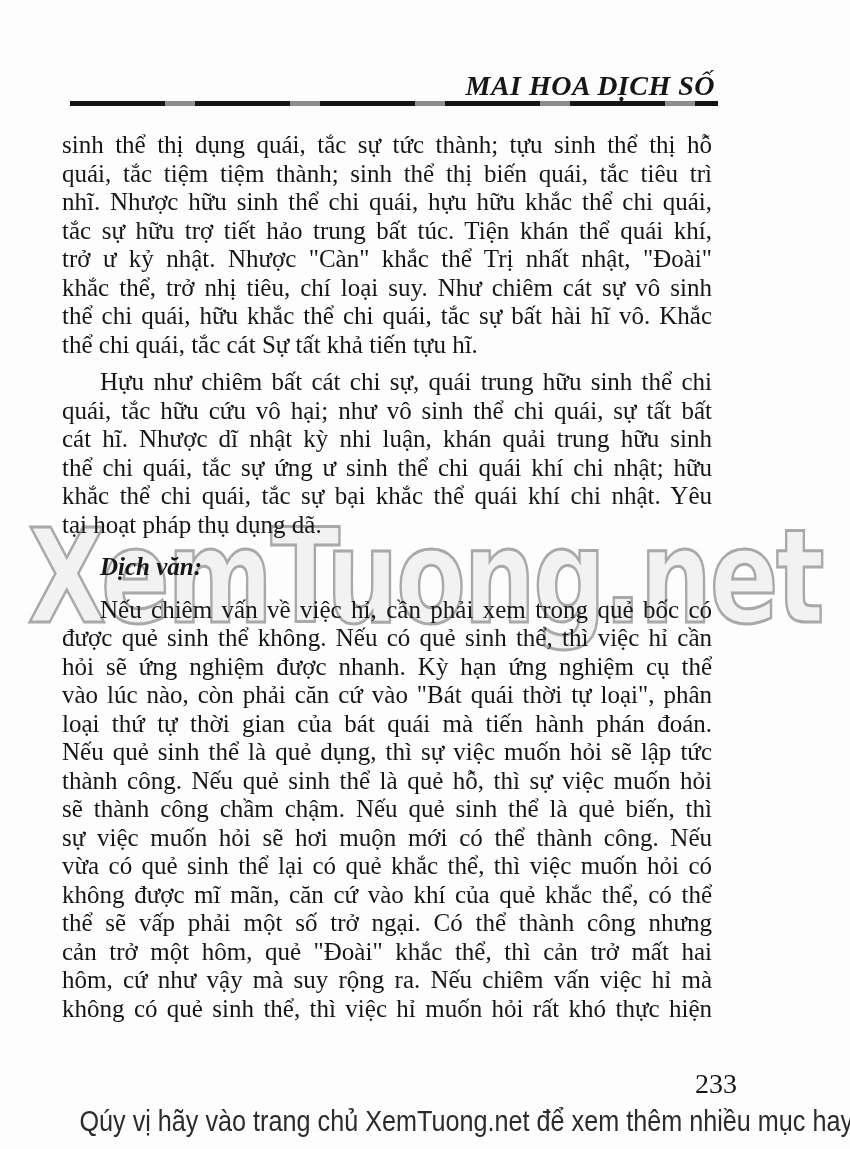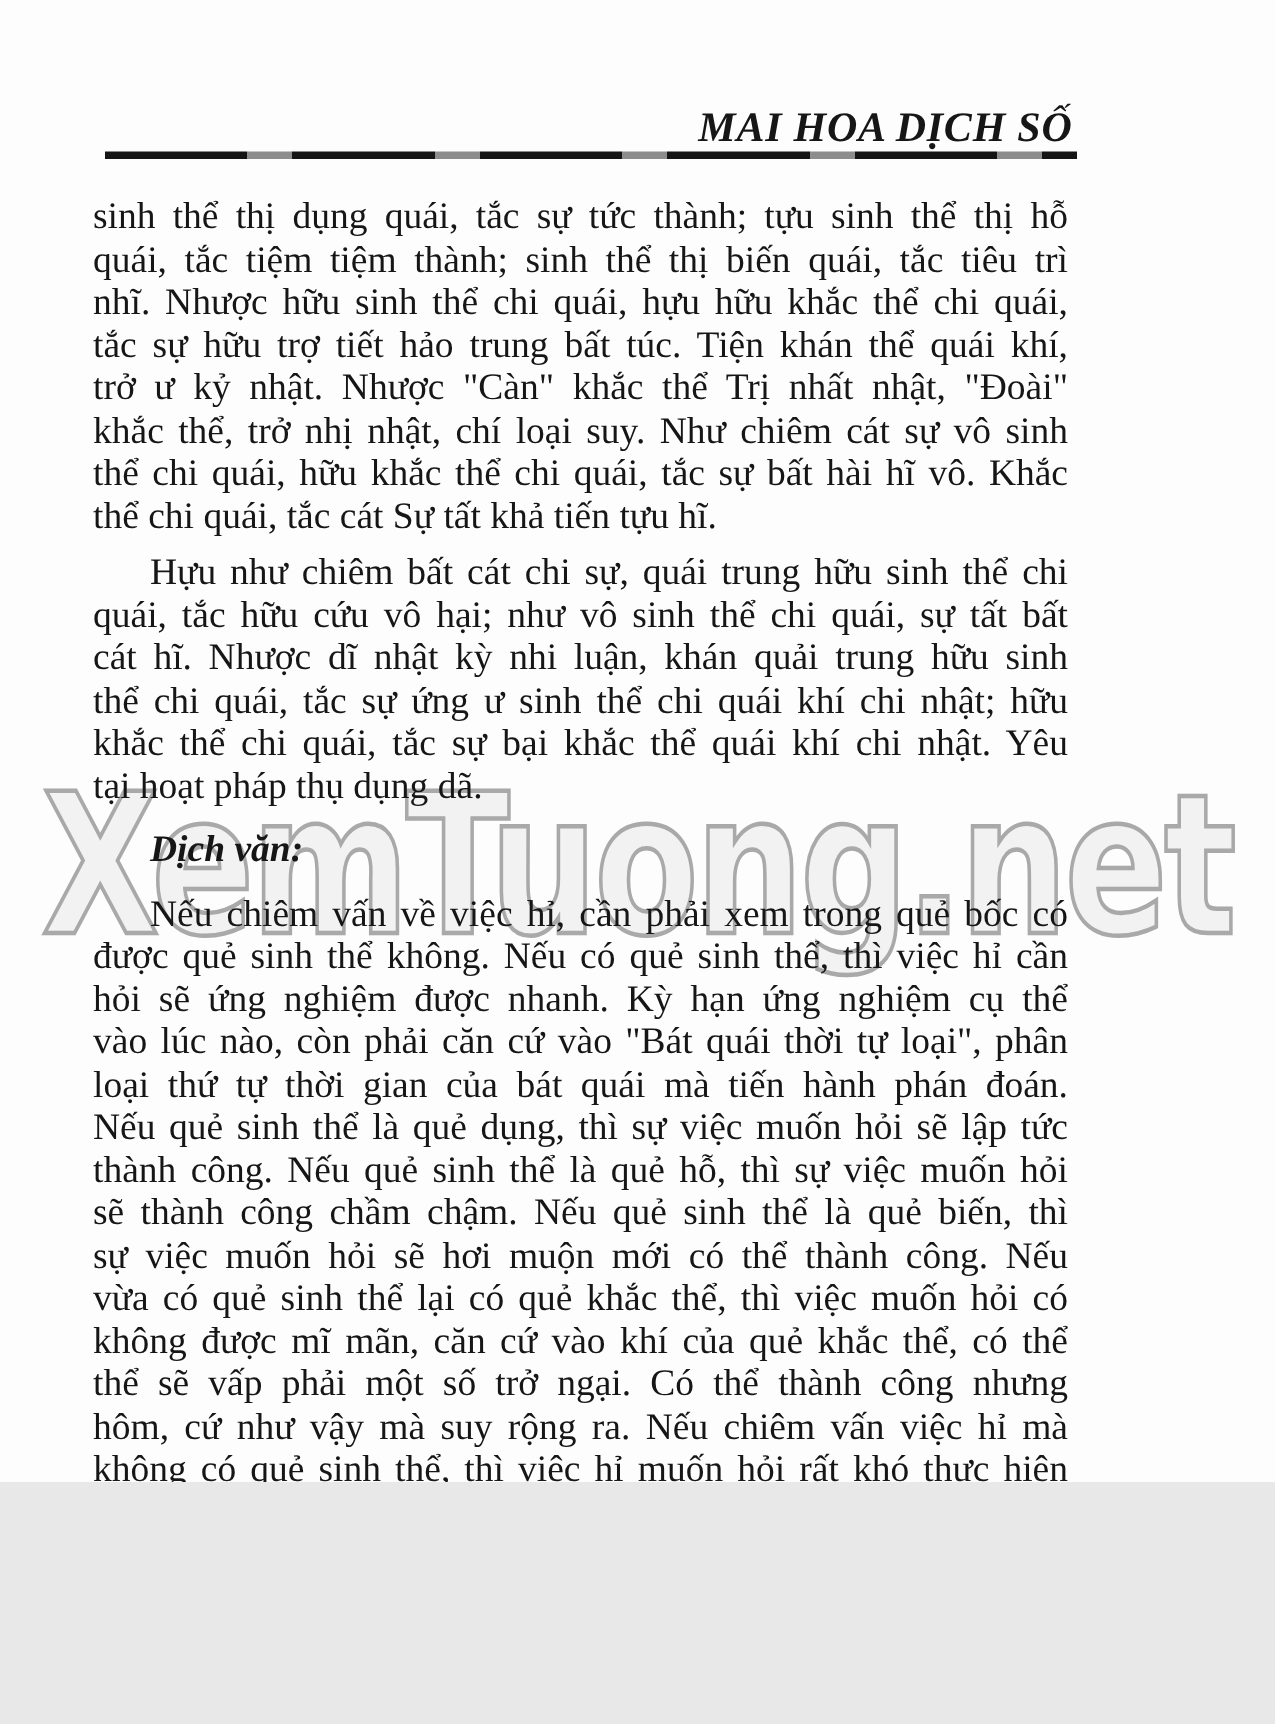--- a/index.html
+++ b/index.html
@@ -4,21 +4,21 @@
 <style>
   :root{
     --ink:#161616;
     --paper:#fdfdfd;
     --wm-fill:#f2f2f2;
     --wm-stroke:#a9a9a9;
   }
   html,body{margin:0;padding:0;background:#e8e8e8;}
   .page{
     position:relative;
-    width:850px;height:988px;
+    width:850px;height:1149px;
     margin:0 auto;
     background:var(--paper);
     overflow:hidden;
     font-family:"Liberation Serif", serif;
     color:var(--ink);
   }
   
   .header-title{
     position:absolute;top:70px;right:135px;
     font-style:italic;font-weight:bold;
@@ -97,21 +97,21 @@
 
   <div class="watermark">XemTuong.net</div>
 
   <div class="body-text">
       <div class="para">
         <div class="line">sinh thể thị dụng quái, tắc sự tức thành; tựu sinh thể thị hỗ</div>
         <div class="line">quái, tắc tiệm tiệm thành; sinh thể thị biến quái, tắc tiêu trì</div>
         <div class="line">nhĩ. Nhược hữu sinh thể chi quái, hựu hữu khắc thể chi quái,</div>
         <div class="line">tắc sự hữu trợ tiết hảo trung bất túc. Tiện khán thể quái khí,</div>
         <div class="line">trở ư kỷ nhật. Nhược "Càn" khắc thể Trị nhất nhật, "Đoài"</div>
-        <div class="line">khắc thể, trở nhị nhật, chí loại suy. Như chiêm cát sự vô sinh</div>
+        <div class="line">khắc thể, trở nhị tiêu, chí loại suy. Như chiêm cát sự vô sinh</div>
         <div class="line">thể chi quái, hữu khắc thể chi quái, tắc sự bất hài hĩ vô. Khắc</div>
         <div class="line last">thể chi quái, tắc cát Sự tất khả tiến tựu hĩ.</div>
       </div>
       <div class="para">
         <div class="line indent">Hựu như chiêm bất cát chi sự, quái trung hữu sinh thể chi</div>
         <div class="line">quái, tắc hữu cứu vô hại; như vô sinh thể chi quái, sự tất bất</div>
         <div class="line">cát hĩ. Nhược dĩ nhật kỳ nhi luận, khán quải trung hữu sinh</div>
         <div class="line">thể chi quái, tắc sự ứng ư sinh thể chi quái khí chi nhật; hữu</div>
         <div class="line">khắc thể chi quái, tắc sự bại  khắc thể quái khí chi nhật. Yêu</div>
         <div class="line last">tại hoạt pháp thụ dụng dã.</div>
@@ -125,20 +125,21 @@
         <div class="line">hỏi sẽ ứng nghiệm được nhanh. Kỳ hạn ứng nghiệm cụ thể</div>
         <div class="line">vào lúc nào, còn phải căn cứ vào "Bát quái thời tự loại", phân</div>
         <div class="line">loại thứ tự thời gian của bát quái mà tiến hành phán đoán.</div>
         <div class="line">Nếu quẻ sinh thể là quẻ dụng, thì sự việc muốn hỏi sẽ lập tức</div>
         <div class="line">thành công. Nếu quẻ sinh thể là quẻ hỗ, thì sự việc muốn hỏi</div>
         <div class="line">sẽ thành công chầm chậm. Nếu quẻ sinh thể là quẻ biến, thì</div>
         <div class="line">sự việc muốn hỏi sẽ hơi muộn mới có thể thành công. Nếu</div>
         <div class="line">vừa có quẻ sinh thể lại có quẻ khắc thể, thì việc muốn hỏi có</div>
         <div class="line">không được mĩ mãn, căn cứ vào khí của quẻ khắc thể, có thể</div>
         <div class="line">thể sẽ vấp phải một số trở ngại. Có thể thành công nhưng</div>
+        <div class="line">cản trở một hôm, quẻ "Đoài" khắc thể, thì cản trở mất hai</div>
         <div class="line">hôm, cứ như vậy mà suy rộng ra. Nếu chiêm vấn việc hỉ mà</div>
         <div class="line">không có quẻ sinh thể, thì việc hỉ muốn hỏi rất khó thực hiện</div>
       </div>
     </div>
 
   <div class="page-number">233</div>
 
   <div class="footer">
     <span class="footer-inner">Qúy vị hãy vào trang chủ XemTuong.net để xem thêm nhiều mục hay khác</span>
   </div>

